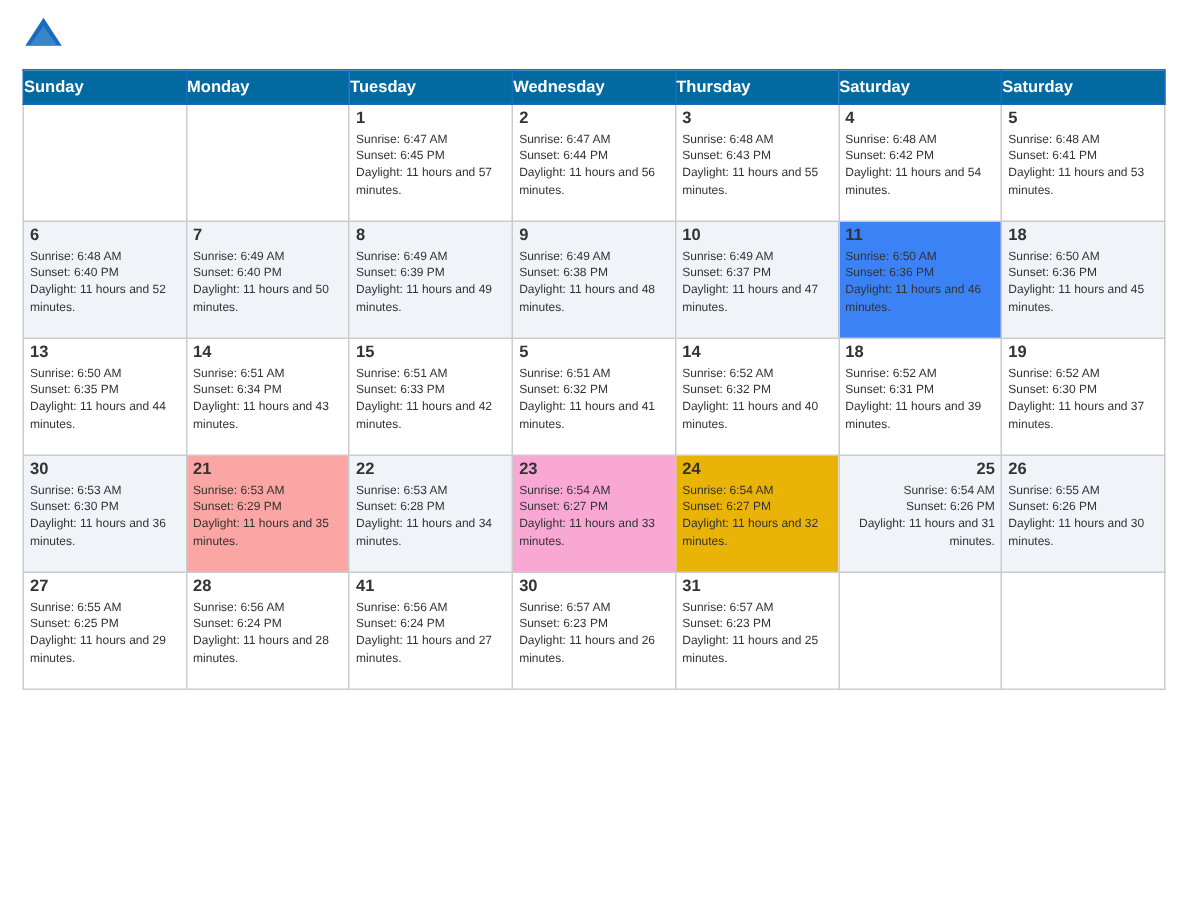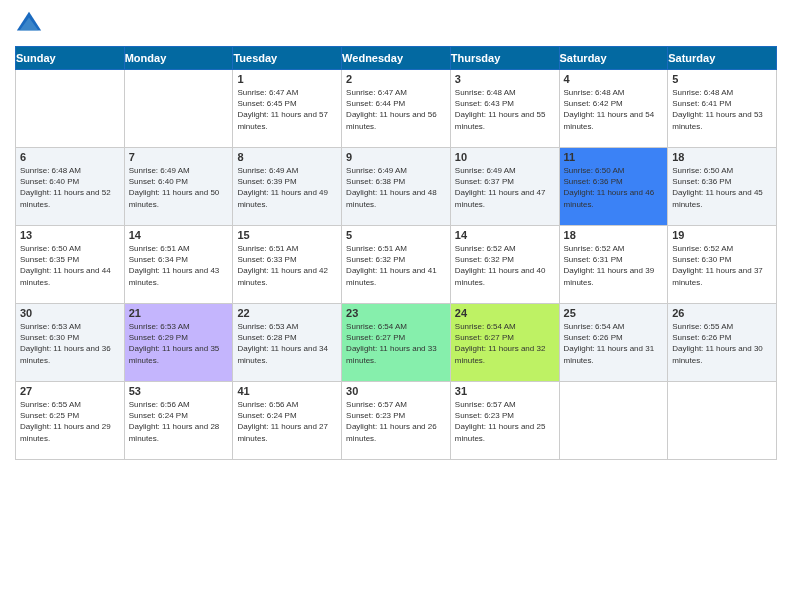--- a/index.html
+++ b/index.html
@@ -249,66 +249,66 @@
 Daylight: 11 hours and 37 minutes.</div>
           </td>
         </tr>
         <tr>
           <td style="background: rgb(240, 244, 248);">
             <div class="day-number">30</div>
             <div class="day-info" style="white-space: pre-line;">Sunrise: 6:53 AM
 Sunset: 6:30 PM
 Daylight: 11 hours and 36 minutes.</div>
           </td>
-          <td style="background: #c4b5fd;">
+          <td style="background: #fca5a5;">
             <div class="day-number">21</div>
             <div class="day-info" style="white-space: pre-line;">Sunrise: 6:53 AM
 Sunset: 6:29 PM
 Daylight: 11 hours and 35 minutes.</div>
           </td>
           <td style="background: rgb(240, 244, 248);">
             <div class="day-number">22</div>
             <div class="day-info" style="white-space: pre-line;">Sunrise: 6:53 AM
 Sunset: 6:28 PM
 Daylight: 11 hours and 34 minutes.</div>
           </td>
-          <td style="background: #86efac;">
+          <td style="background: #f9a8d4;">
             <div class="day-number">23</div>
             <div class="day-info" style="white-space: pre-line;">Sunrise: 6:54 AM
 Sunset: 6:27 PM
 Daylight: 11 hours and 33 minutes.</div>
           </td>
-          <td style="background: #bef264;">
+          <td style="background: #eab308;">
             <div class="day-number">24</div>
             <div class="day-info" style="white-space: pre-line;">Sunrise: 6:54 AM
 Sunset: 6:27 PM
 Daylight: 11 hours and 32 minutes.</div>
           </td>
-          <td style="background: rgb(240, 244, 248);">
+          <td style="background: rgb(240, 244, 248); text-align: right;">
             <div class="day-number">25</div>
             <div class="day-info" style="white-space: pre-line;">Sunrise: 6:54 AM
 Sunset: 6:26 PM
 Daylight: 11 hours and 31 minutes.</div>
           </td>
           <td style="background: rgb(240, 244, 248);">
             <div class="day-number">26</div>
             <div class="day-info" style="white-space: pre-line;">Sunrise: 6:55 AM
 Sunset: 6:26 PM
 Daylight: 11 hours and 30 minutes.</div>
           </td>
         </tr>
         <tr>
           <td>
             <div class="day-number">27</div>
             <div class="day-info" style="white-space: pre-line;">Sunrise: 6:55 AM
 Sunset: 6:25 PM
 Daylight: 11 hours and 29 minutes.</div>
           </td>
           <td>
-            <div class="day-number">53</div>
+            <div class="day-number">28</div>
             <div class="day-info" style="white-space: pre-line;">Sunrise: 6:56 AM
 Sunset: 6:24 PM
 Daylight: 11 hours and 28 minutes.</div>
           </td>
           <td>
             <div class="day-number">41</div>
             <div class="day-info" style="white-space: pre-line;">Sunrise: 6:56 AM
 Sunset: 6:24 PM
 Daylight: 11 hours and 27 minutes.</div>
           </td>

